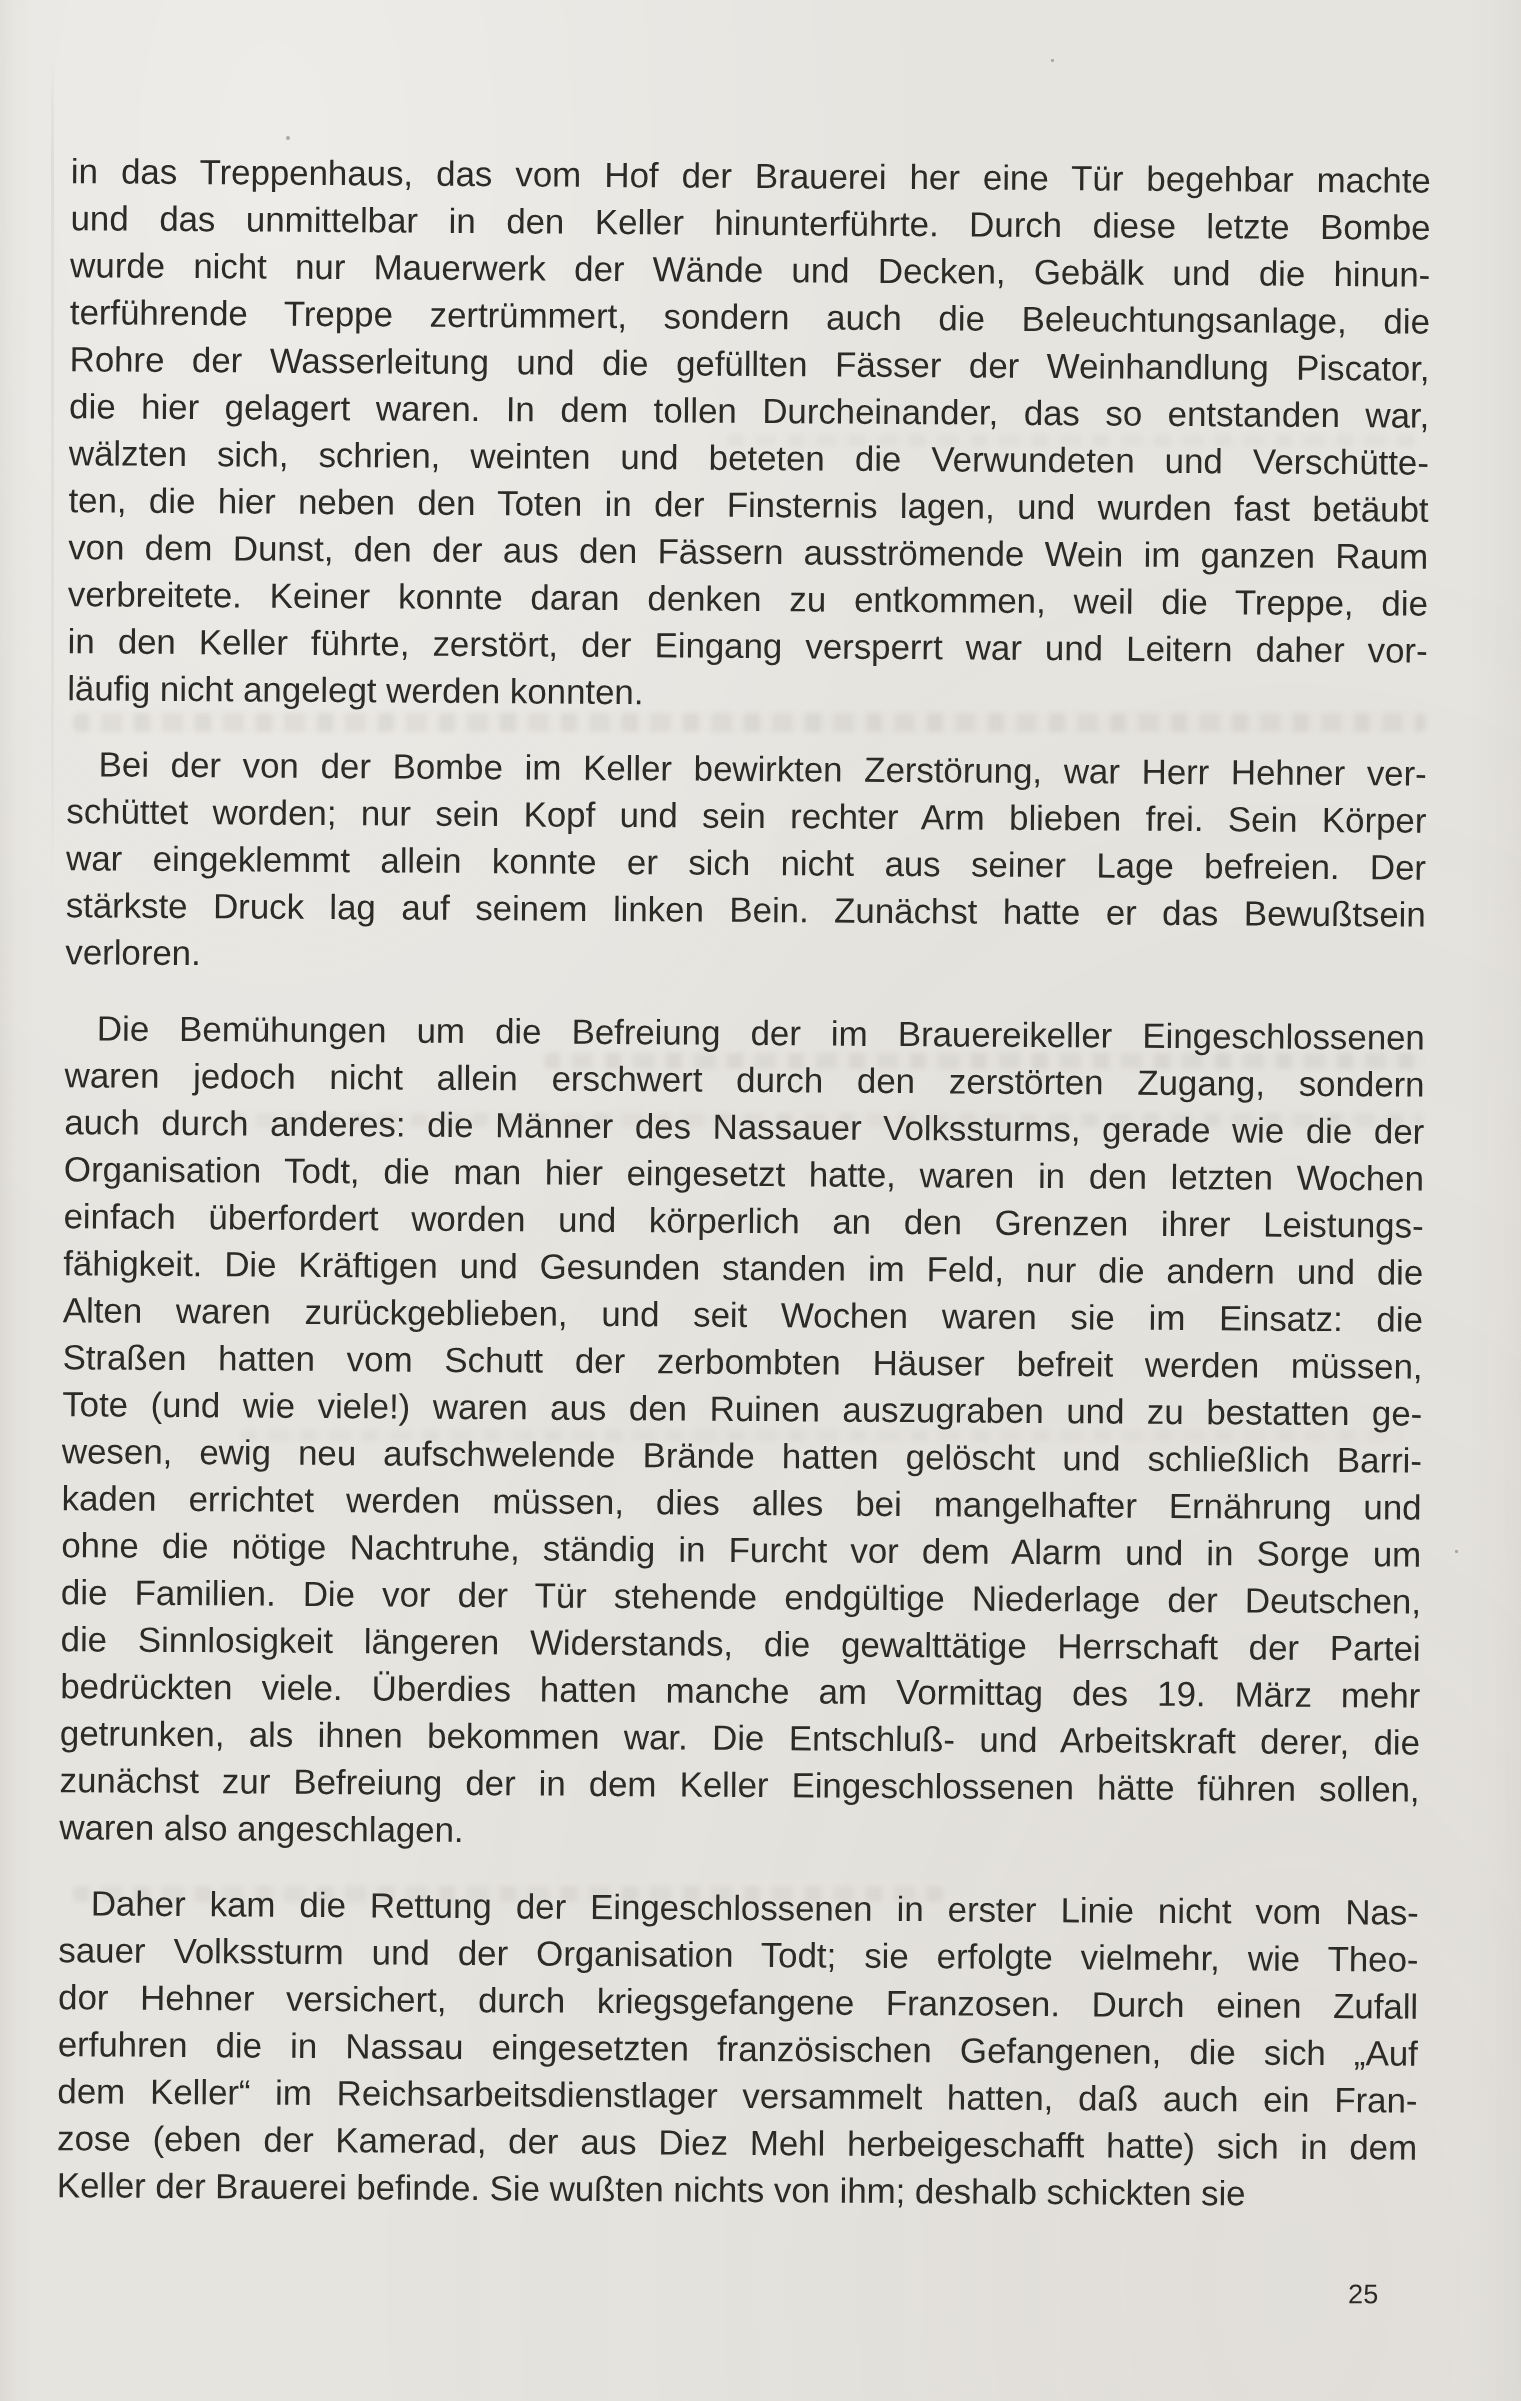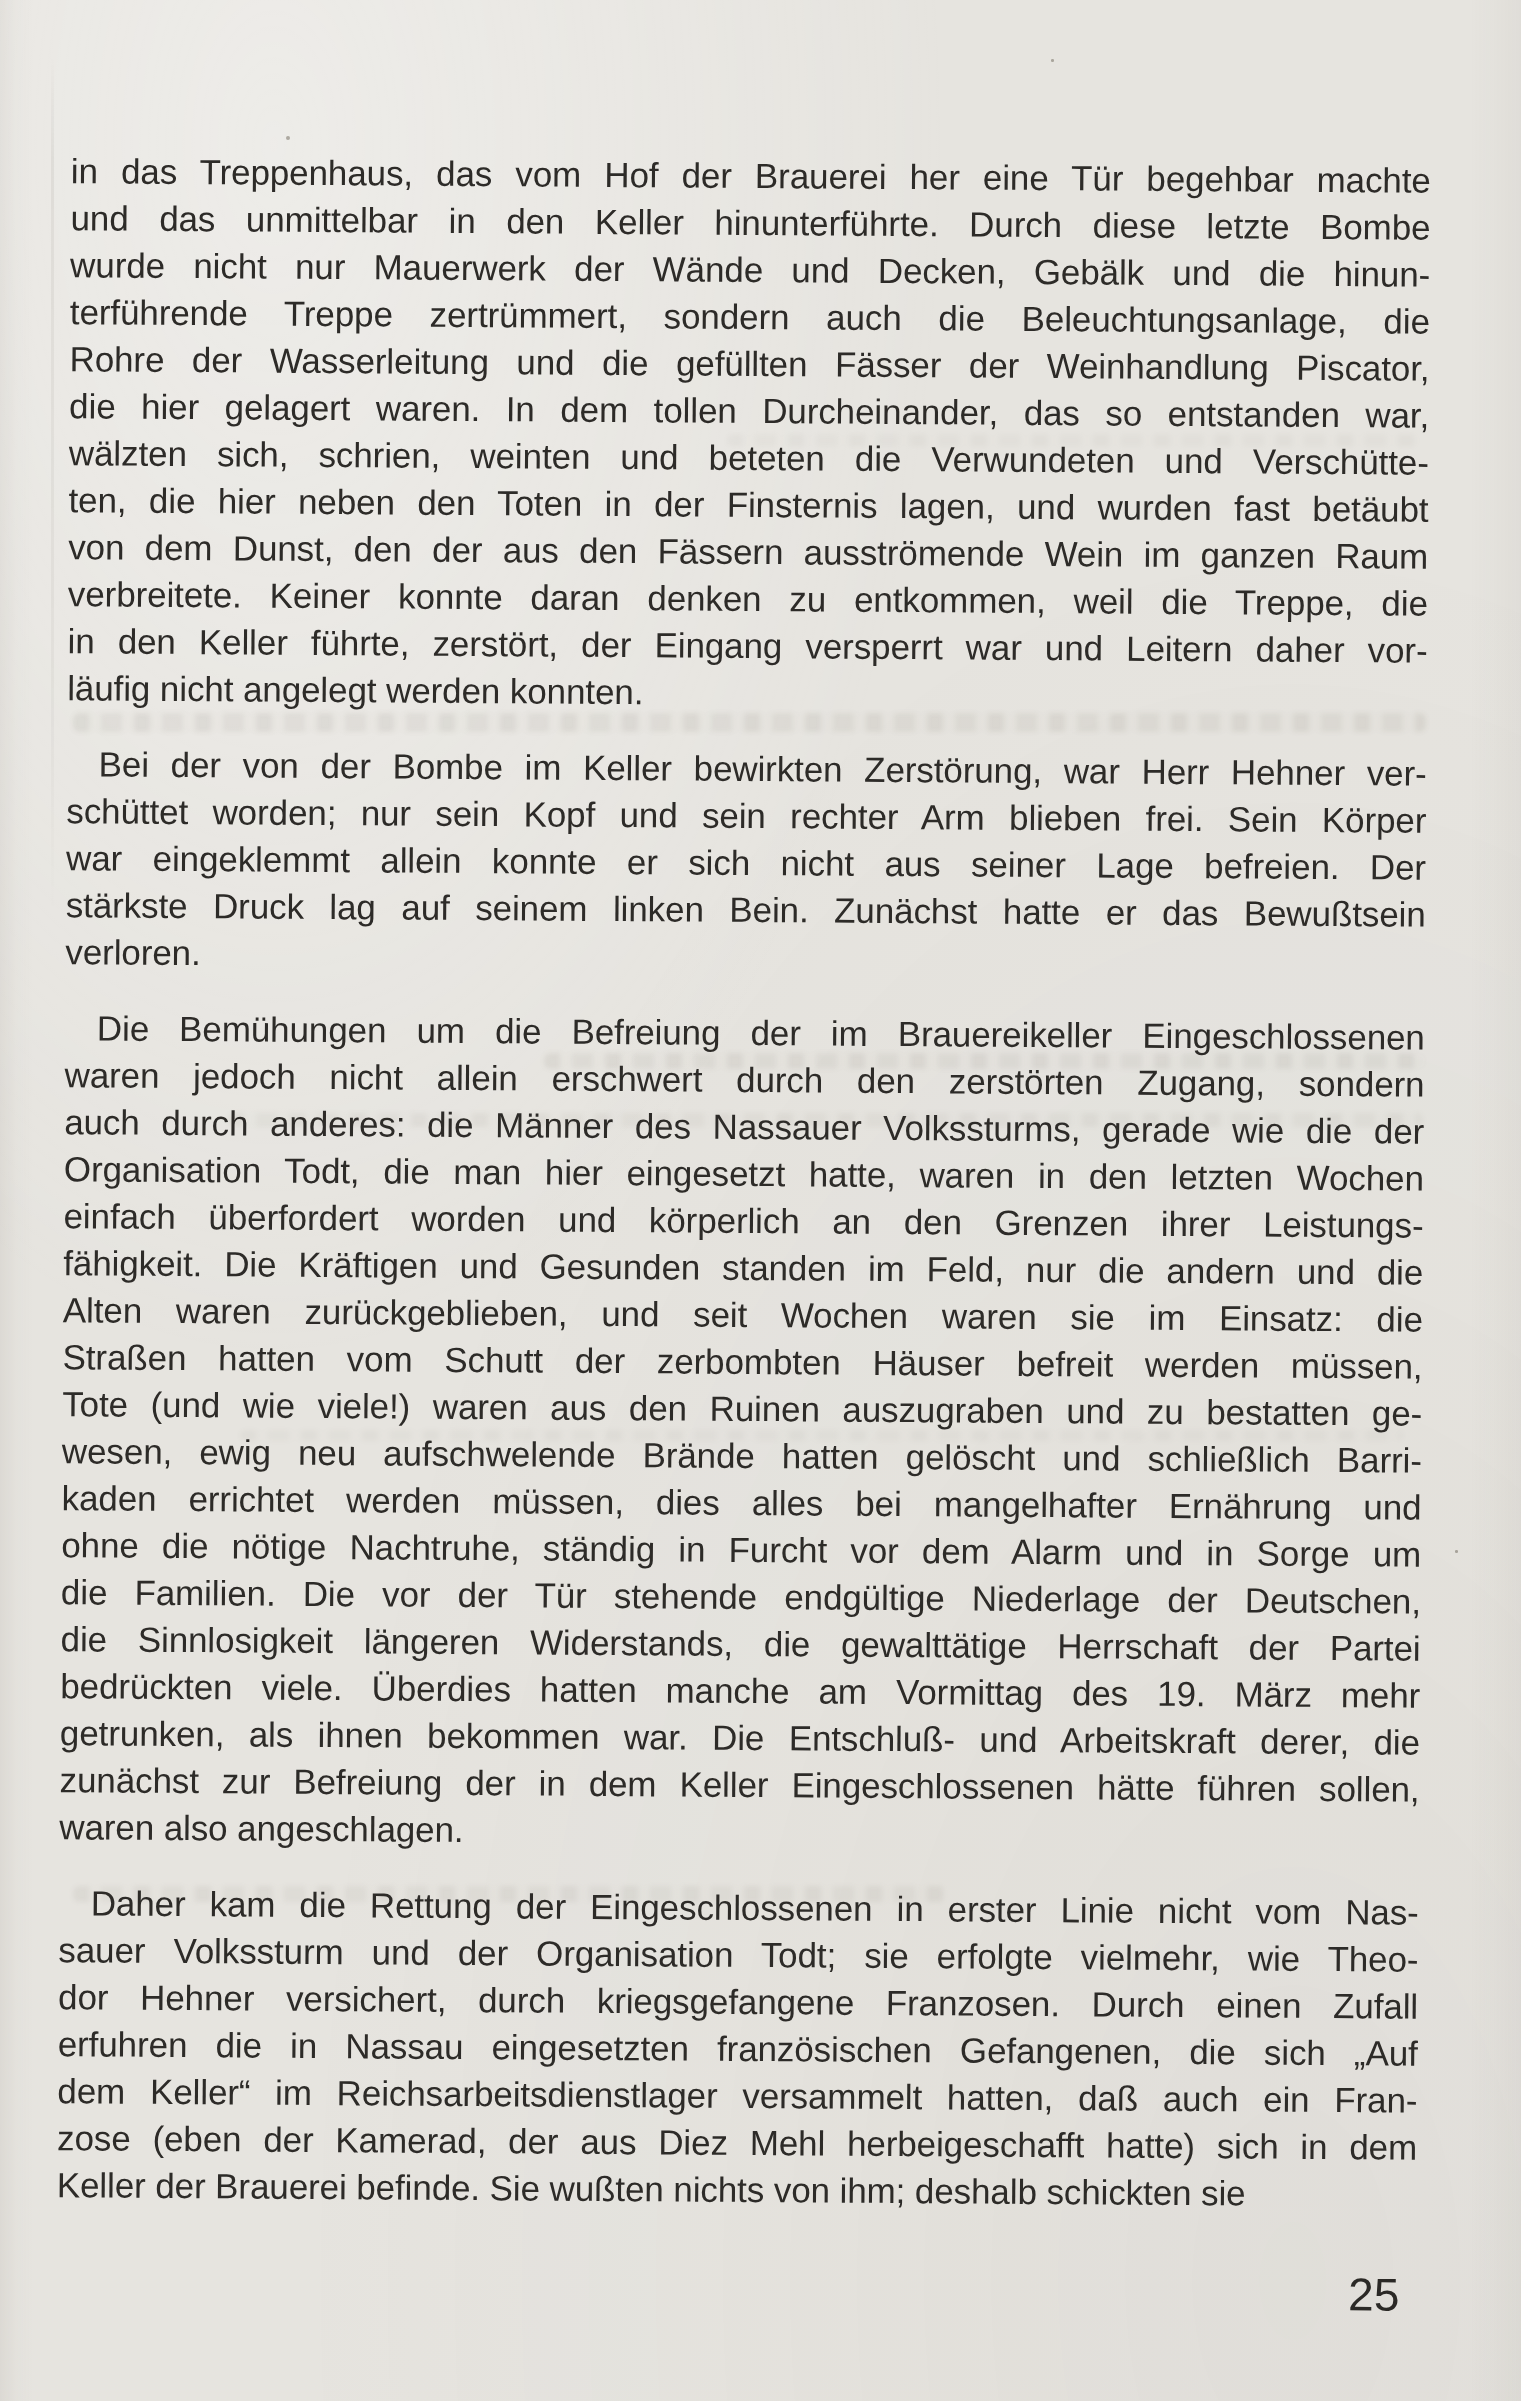--- a/index.html
+++ b/index.html
@@ -70,21 +70,21 @@
   .line.last {
     text-align-last: left;
   }
   .para.indent .line.first {
     padding-left: 32px;
   }
   .page-number {
     position: absolute;
     left: 1292px;
     top: 2115px;
-    font-size: 46px;
+    font-size: 27px;
     line-height: 47px;
     letter-spacing: 0.3px;
     color: #2b2926;
   }
 </style>
 </head>
 <body>
 
 <div class="crease"></div>
 <div class="bleed" style="left:73px; top:713px; width:1353px; height:19px; opacity:.75;"></div>

